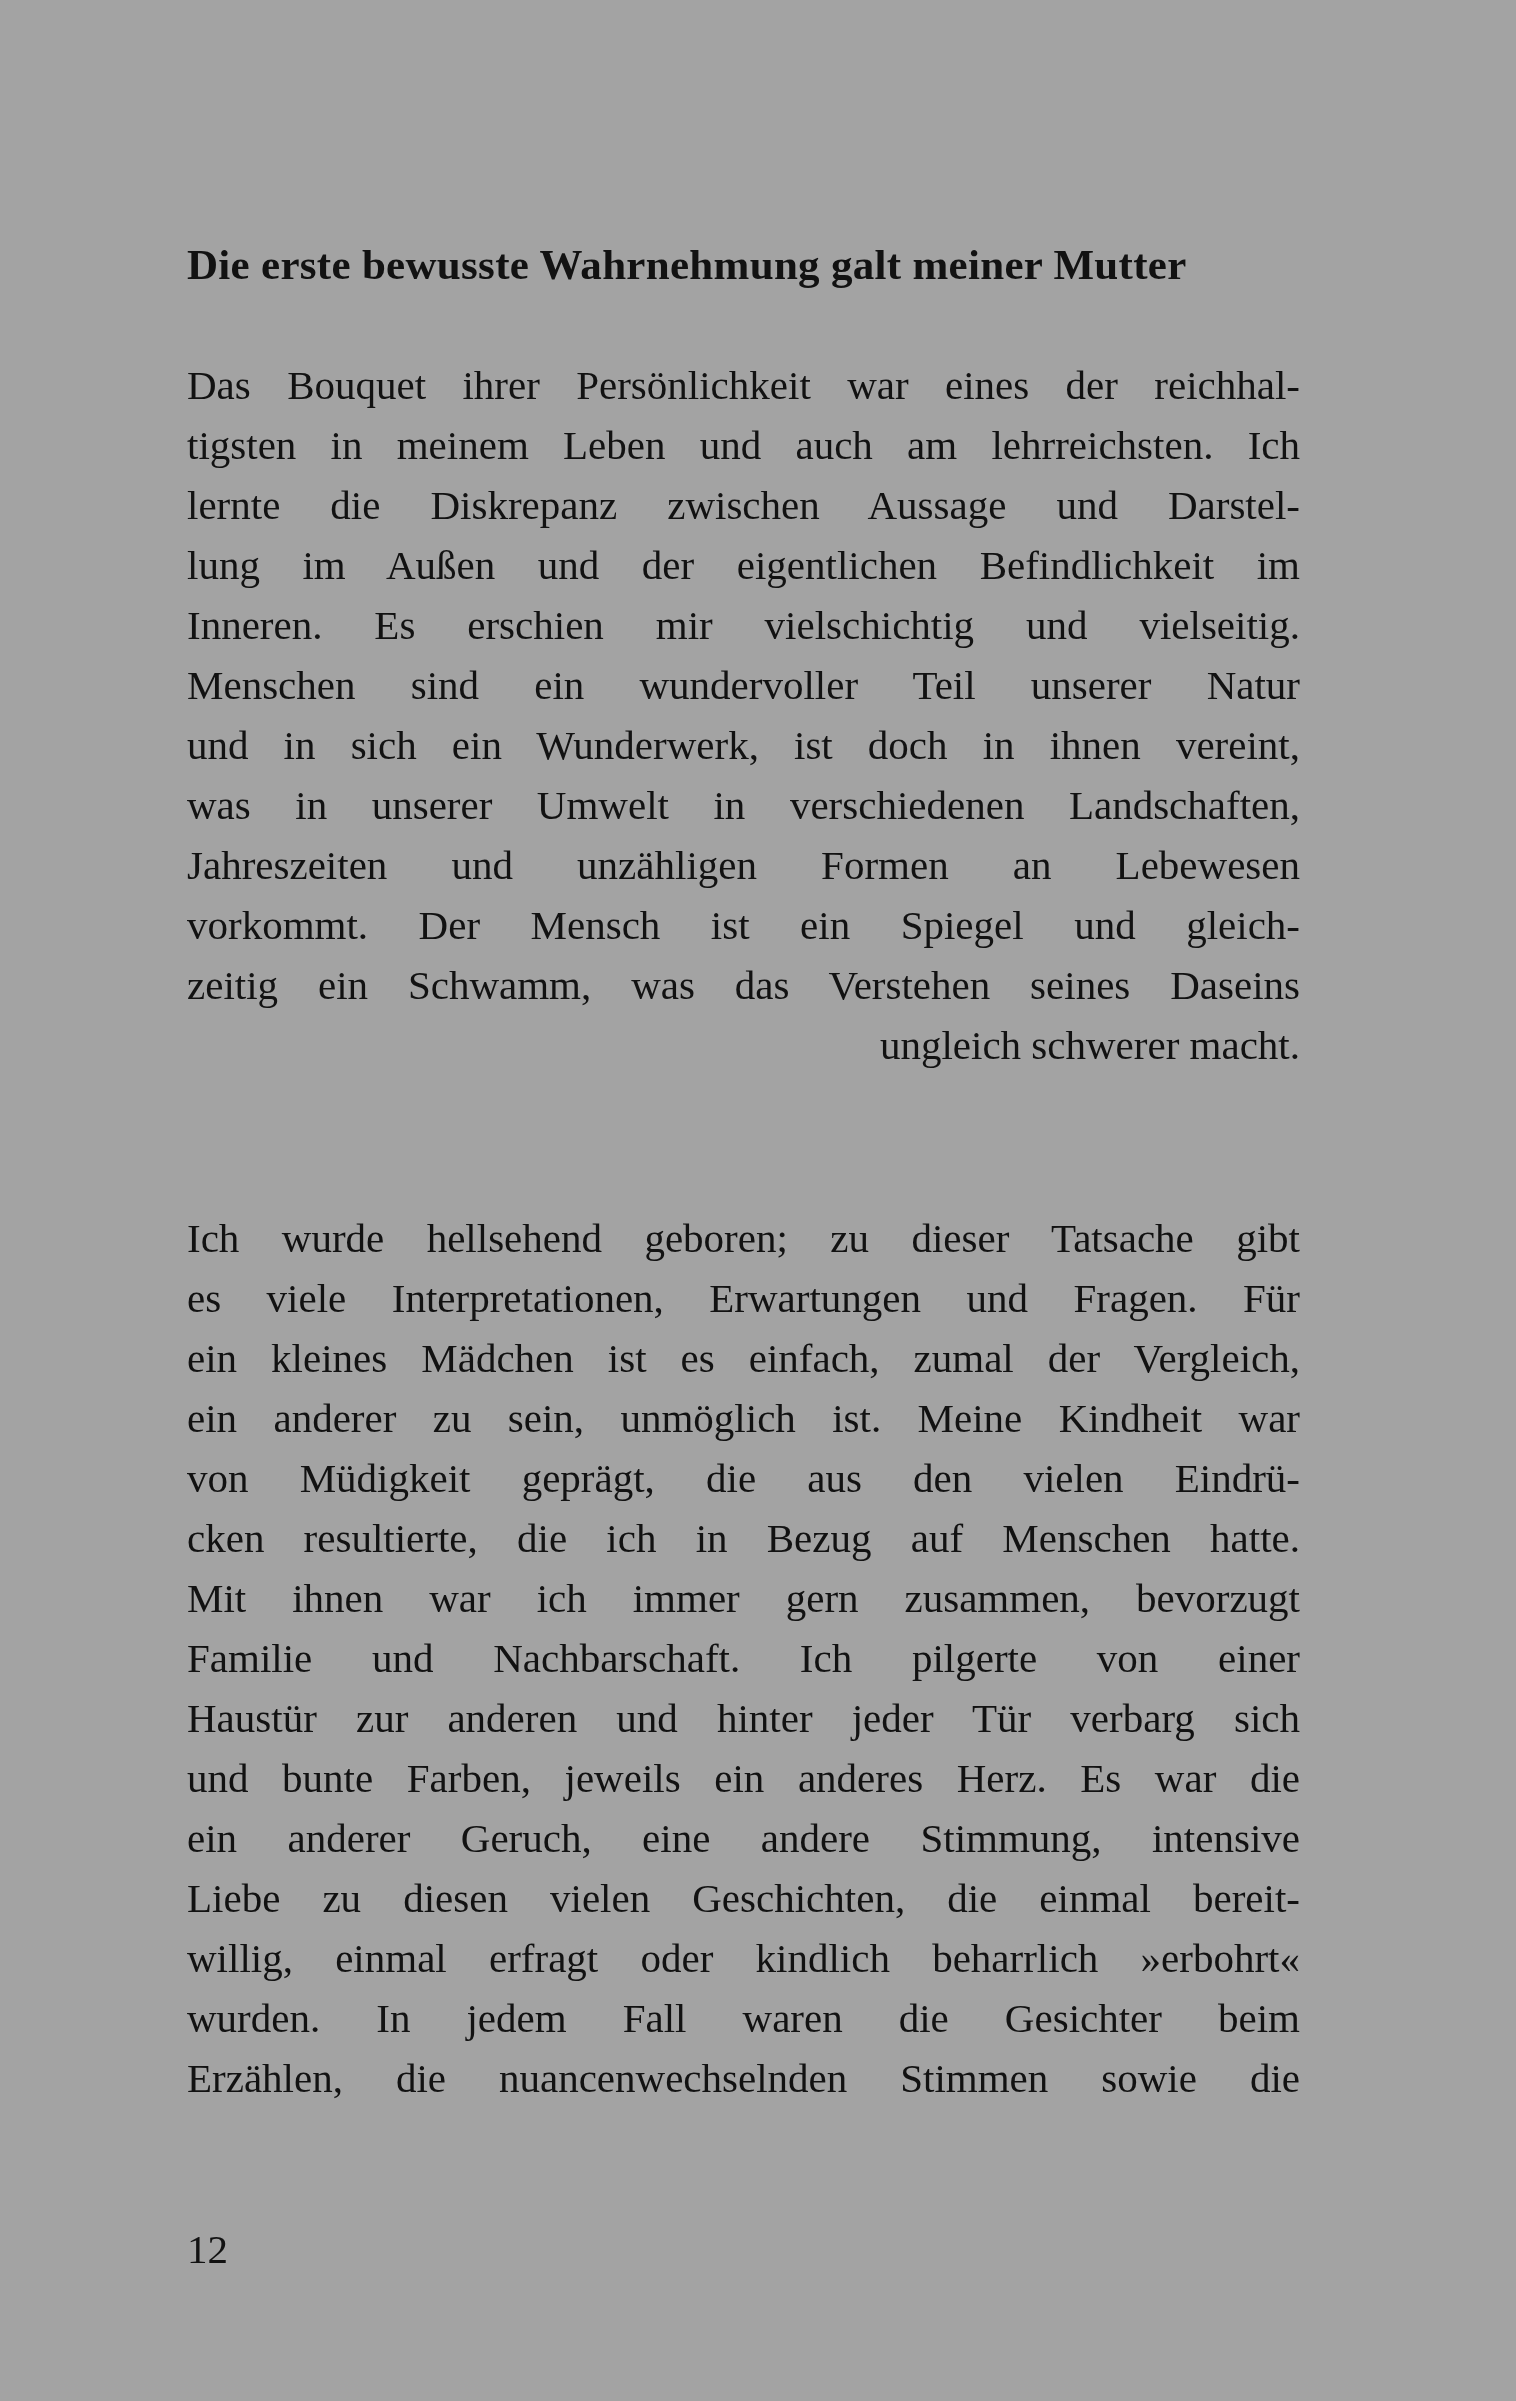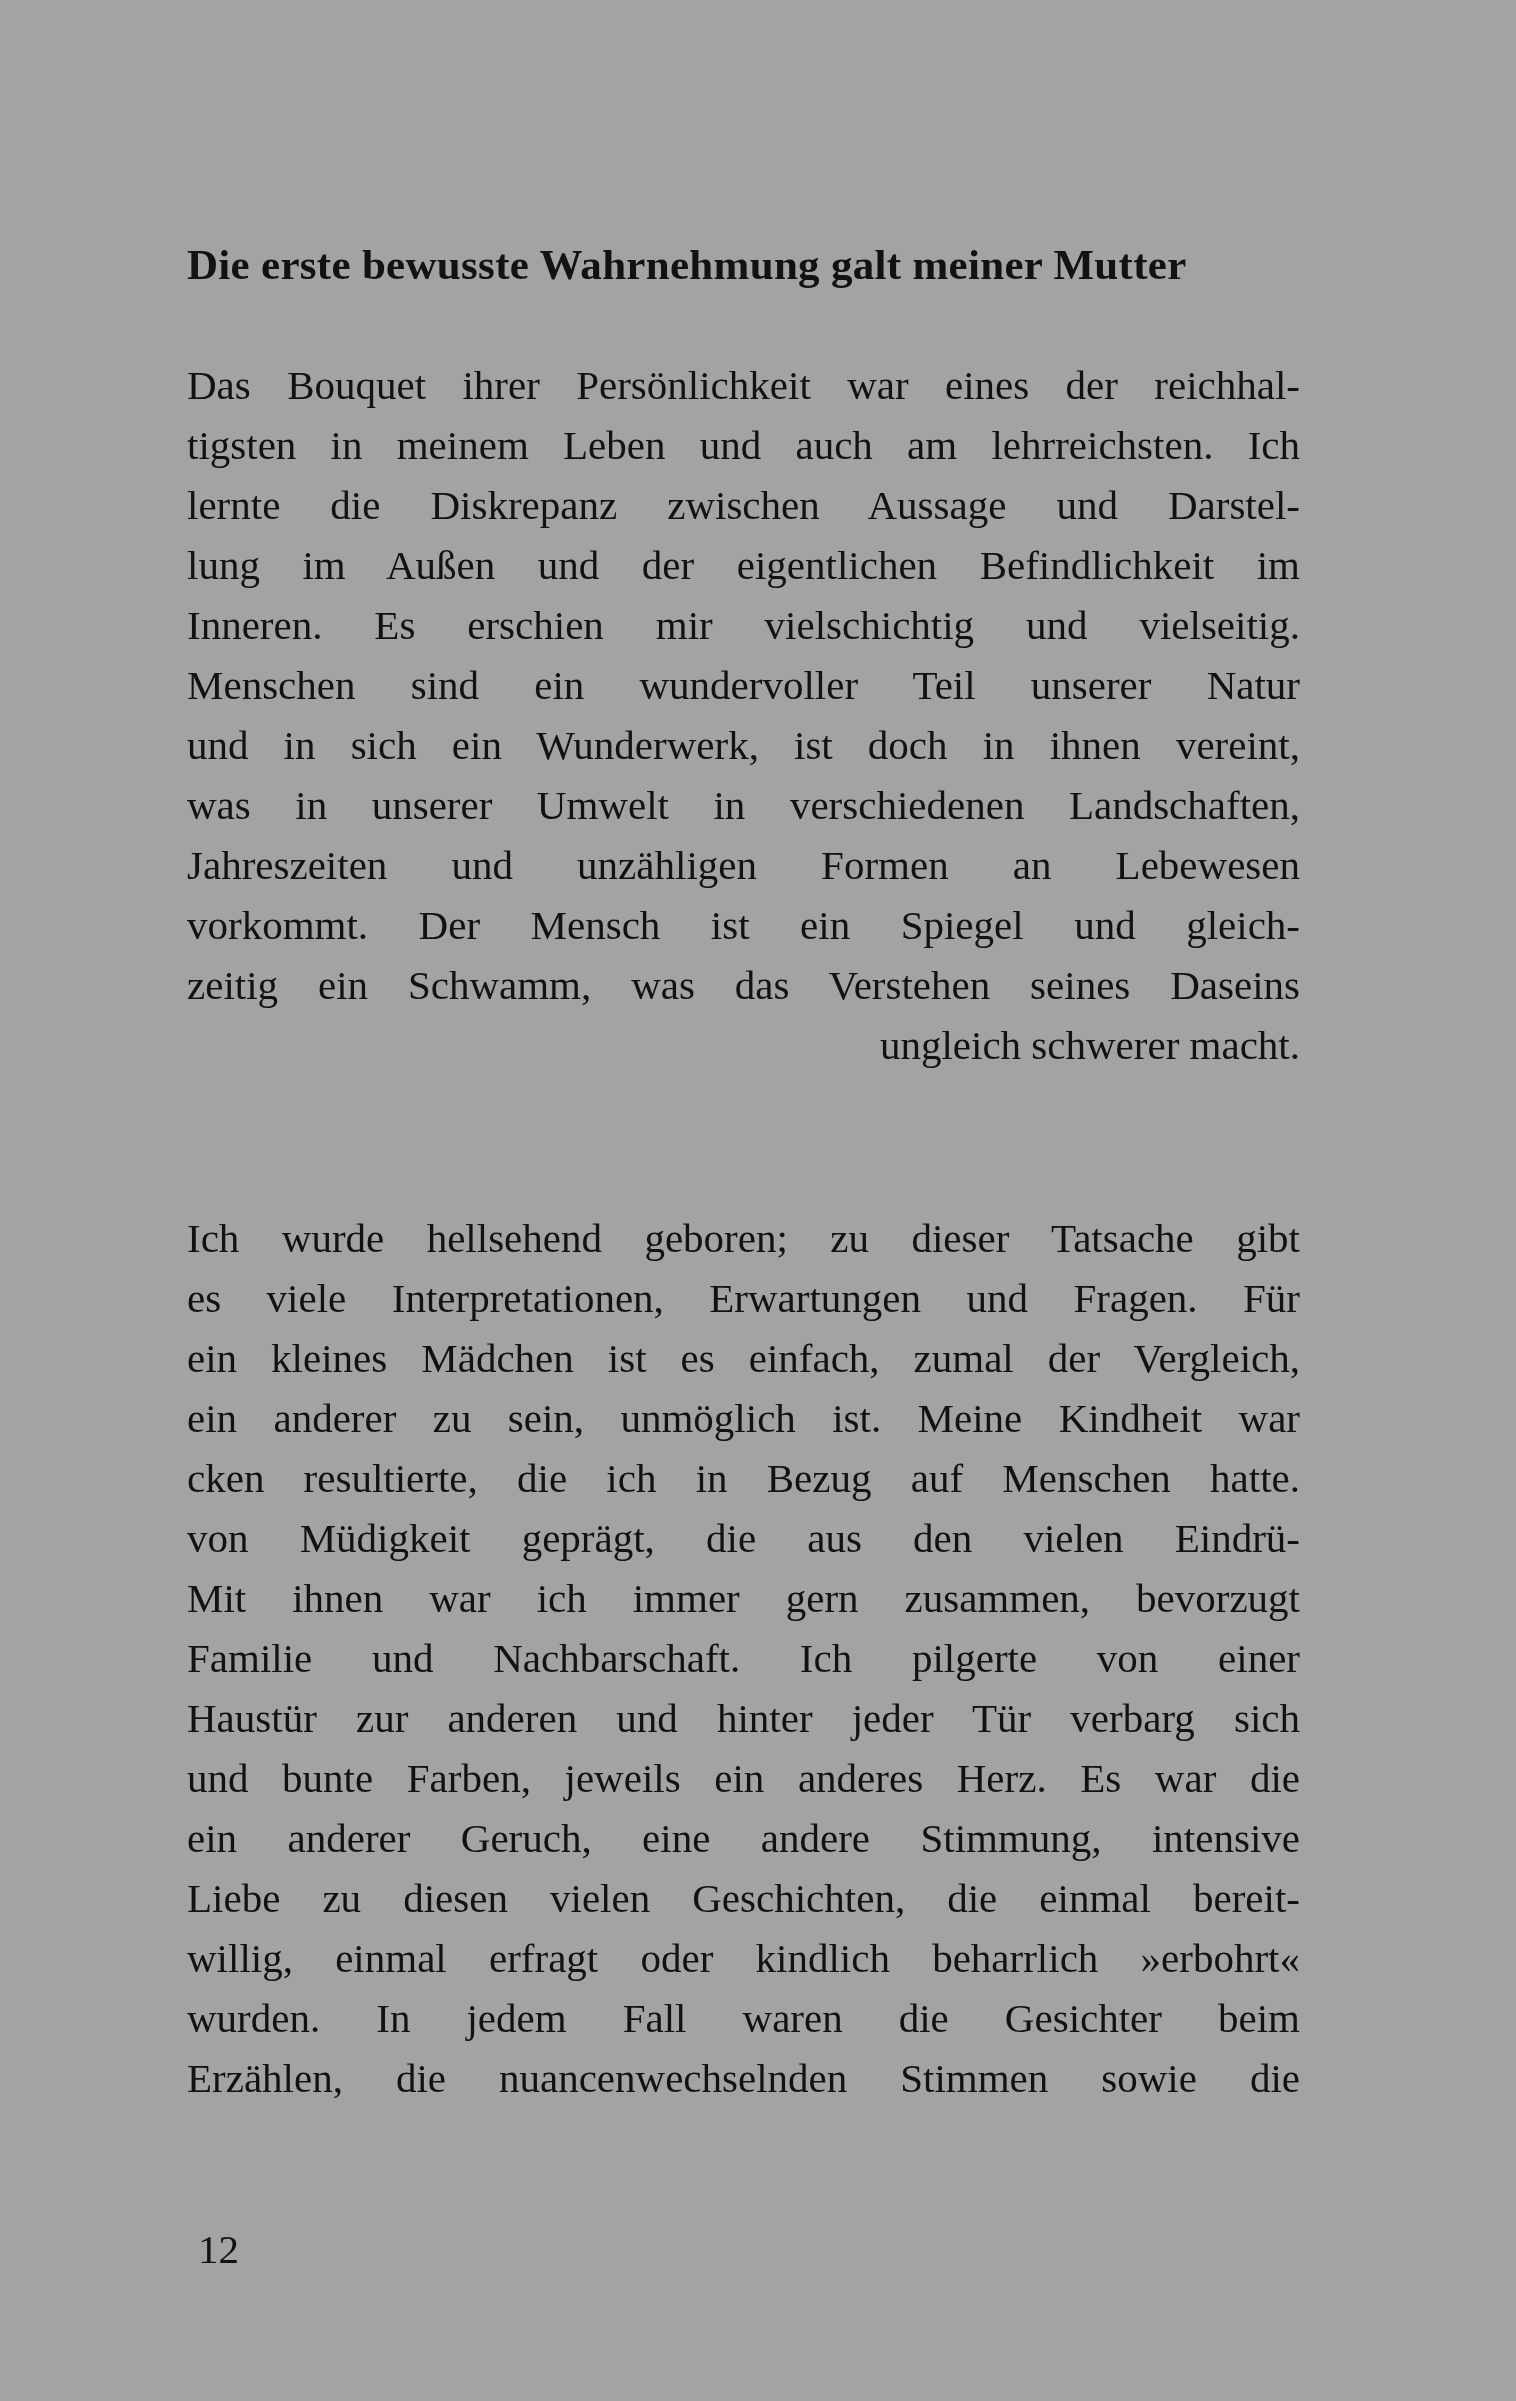--- a/index.html
+++ b/index.html
@@ -47,21 +47,20 @@
   }
   .line.nj {
     text-align: right;
   }
   .pageno {
     position: absolute;
     left: 187px;
     top: 2219px;
     font-size: 41px;
     line-height: 60px;
-    margin-left: 11px;
   }
 </style>
 </head>
 <body>
 
 <div class="page">
 
   <div class="heading">Die erste bewusste Wahrnehmung galt meiner Mutter</div>
 
   <div class="para para-1">
@@ -77,22 +76,22 @@
       <div class="line j">vorkommt. Der Mensch ist ein Spiegel und gleich-</div>
       <div class="line j">zeitig ein Schwamm, was das Verstehen seines Daseins</div>
       <div class="line nj">ungleich schwerer macht.</div>
     </div>
 
   <div class="para para-2">
       <div class="line j">Ich wurde hellsehend geboren; zu dieser Tatsache gibt</div>
       <div class="line j">es viele Interpretationen, Erwartungen und Fragen. Für</div>
       <div class="line j">ein kleines Mädchen ist es einfach, zumal der Vergleich,</div>
       <div class="line j">ein anderer zu sein, unmöglich ist. Meine Kindheit war</div>
+      <div class="line j">von Müdigkeit geprägt, die aus den vielen Eindrü-</div>
       <div class="line j">cken resultierte, die ich in Bezug auf Menschen hatte.</div>
-      <div class="line j">von Müdigkeit geprägt, die aus den vielen Eindrü-</div>
       <div class="line j">Mit ihnen war ich immer gern zusammen, bevorzugt</div>
       <div class="line j">Familie und Nachbarschaft. Ich pilgerte von einer</div>
       <div class="line j">Haustür zur anderen und hinter jeder Tür verbarg sich</div>
       <div class="line j">und bunte Farben, jeweils ein anderes Herz. Es war die</div>
       <div class="line j">ein anderer Geruch, eine andere Stimmung, intensive</div>
       <div class="line j">Liebe zu diesen vielen Geschichten, die einmal bereit-</div>
       <div class="line j">willig, einmal erfragt oder kindlich beharrlich »erbohrt«</div>
       <div class="line j">wurden. In jedem Fall waren die Gesichter beim</div>
       <div class="line j">Erzählen, die nuancenwechselnden Stimmen sowie die</div>
     </div>

